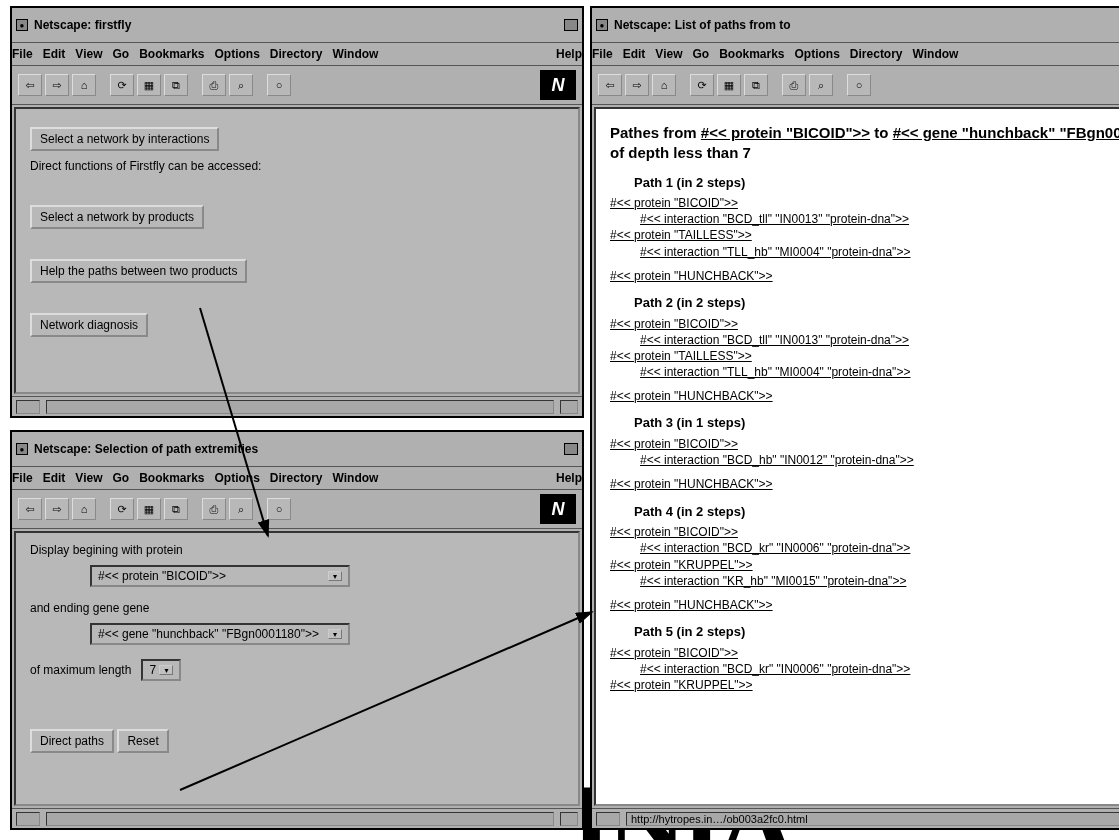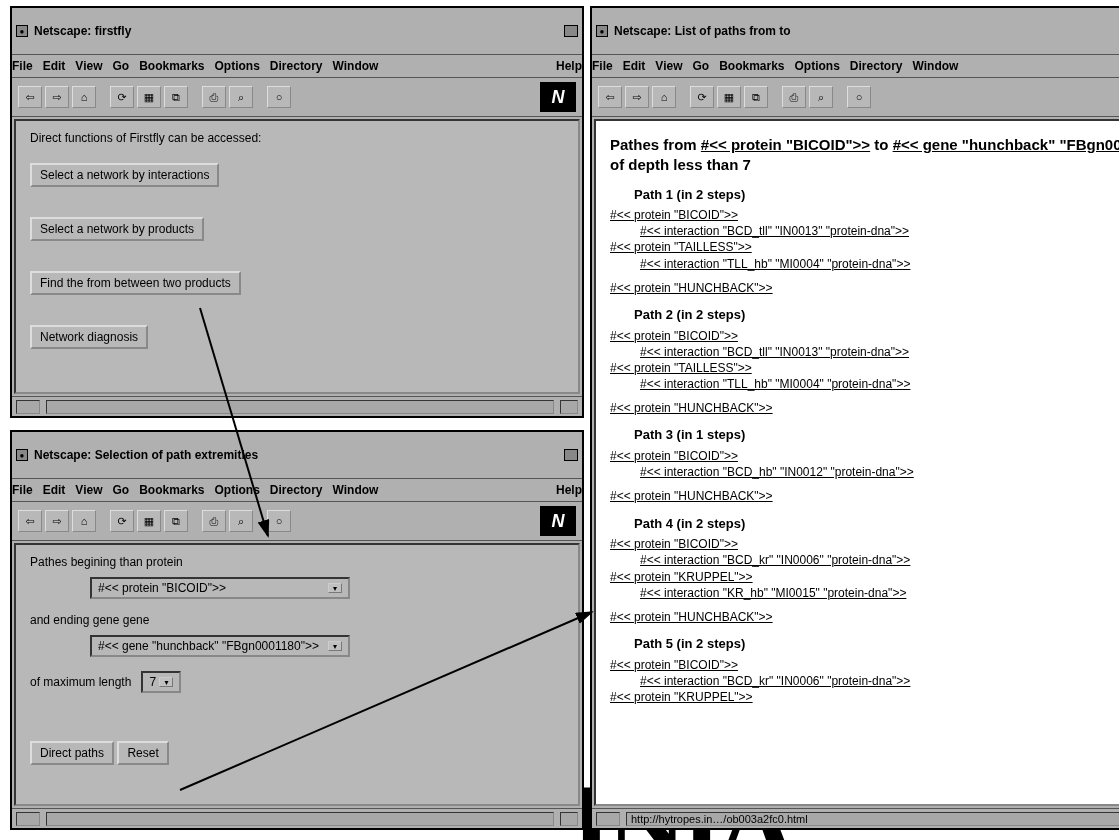--- a/index.html
+++ b/index.html
@@ -17,21 +17,21 @@
   .window {
     position: absolute;
     background: #b0b0b0;
     border: 2px solid #000;
     display: flex;
     flex-direction: column;
   }
   .titlebar {
     background: #b0b0b0;
     border-bottom: 1px solid #555;
-    padding: 16px 4px;
+    padding: 10px 4px;
     display: flex;
     align-items: center;
     font-size: 12px;
     font-weight: bold;
   }
   .titlebar .sysicon {
     width: 12px; height: 12px;
     border: 1px solid #000;
     background: #888;
     margin-right: 6px;
@@ -187,26 +187,26 @@
     <div class="tbtn">▦</div>
     <div class="tbtn">⧉</div>
     <div class="tsep"></div>
     <div class="tbtn">⎙</div>
     <div class="tbtn">⌕</div>
     <div class="tsep"></div>
     <div class="tbtn">○</div>
     <div class="nlogo">N</div>
   </div>
   <div class="content">
+    <div><span class="btn">Select a network by interactions</span></div>
     <div style="margin-bottom:10px;">Direct functions of Firstfly can be accessed:</div>
-    <div><span class="btn">Select a network by interactions</span></div>
     <div style="height:14px;"></div>
     <div><span class="btn">Select a network by products</span></div>
     <div style="height:14px;"></div>
-    <div><span class="btn">Find the from between two products</span></div>
+    <div><span class="btn">Help the paths between two products</span></div>
     <div style="height:14px;"></div>
     <div><span class="btn">Network diagnosis</span></div>
   </div>
   <div class="statusbar">
     <div class="sbox sicon"></div>
     <div class="sbox sfield"></div>
     <div class="sbox smail"></div>
   </div>
 </div>
 
@@ -237,21 +237,21 @@
     <div class="tbtn">▦</div>
     <div class="tbtn">⧉</div>
     <div class="tsep"></div>
     <div class="tbtn">⎙</div>
     <div class="tbtn">⌕</div>
     <div class="tsep"></div>
     <div class="tbtn">○</div>
     <div class="nlogo">N</div>
   </div>
   <div class="content">
-    <div>Pathes begining than protein</div>
+    <div>Display begining with protein</div>
     <div style="padding:8px 0 14px 60px;">
       <span class="select">
         <span>#&lt;&lt; protein "BICOID"&gt;&gt;</span>
         <span class="caret">▾</span>
       </span>
     </div>
     <div>and ending gene gene</div>
     <div style="padding:8px 0 14px 60px;">
       <span class="select">
         <span>#&lt;&lt; gene "hunchback" "FBgn0001180"&gt;&gt;</span>

